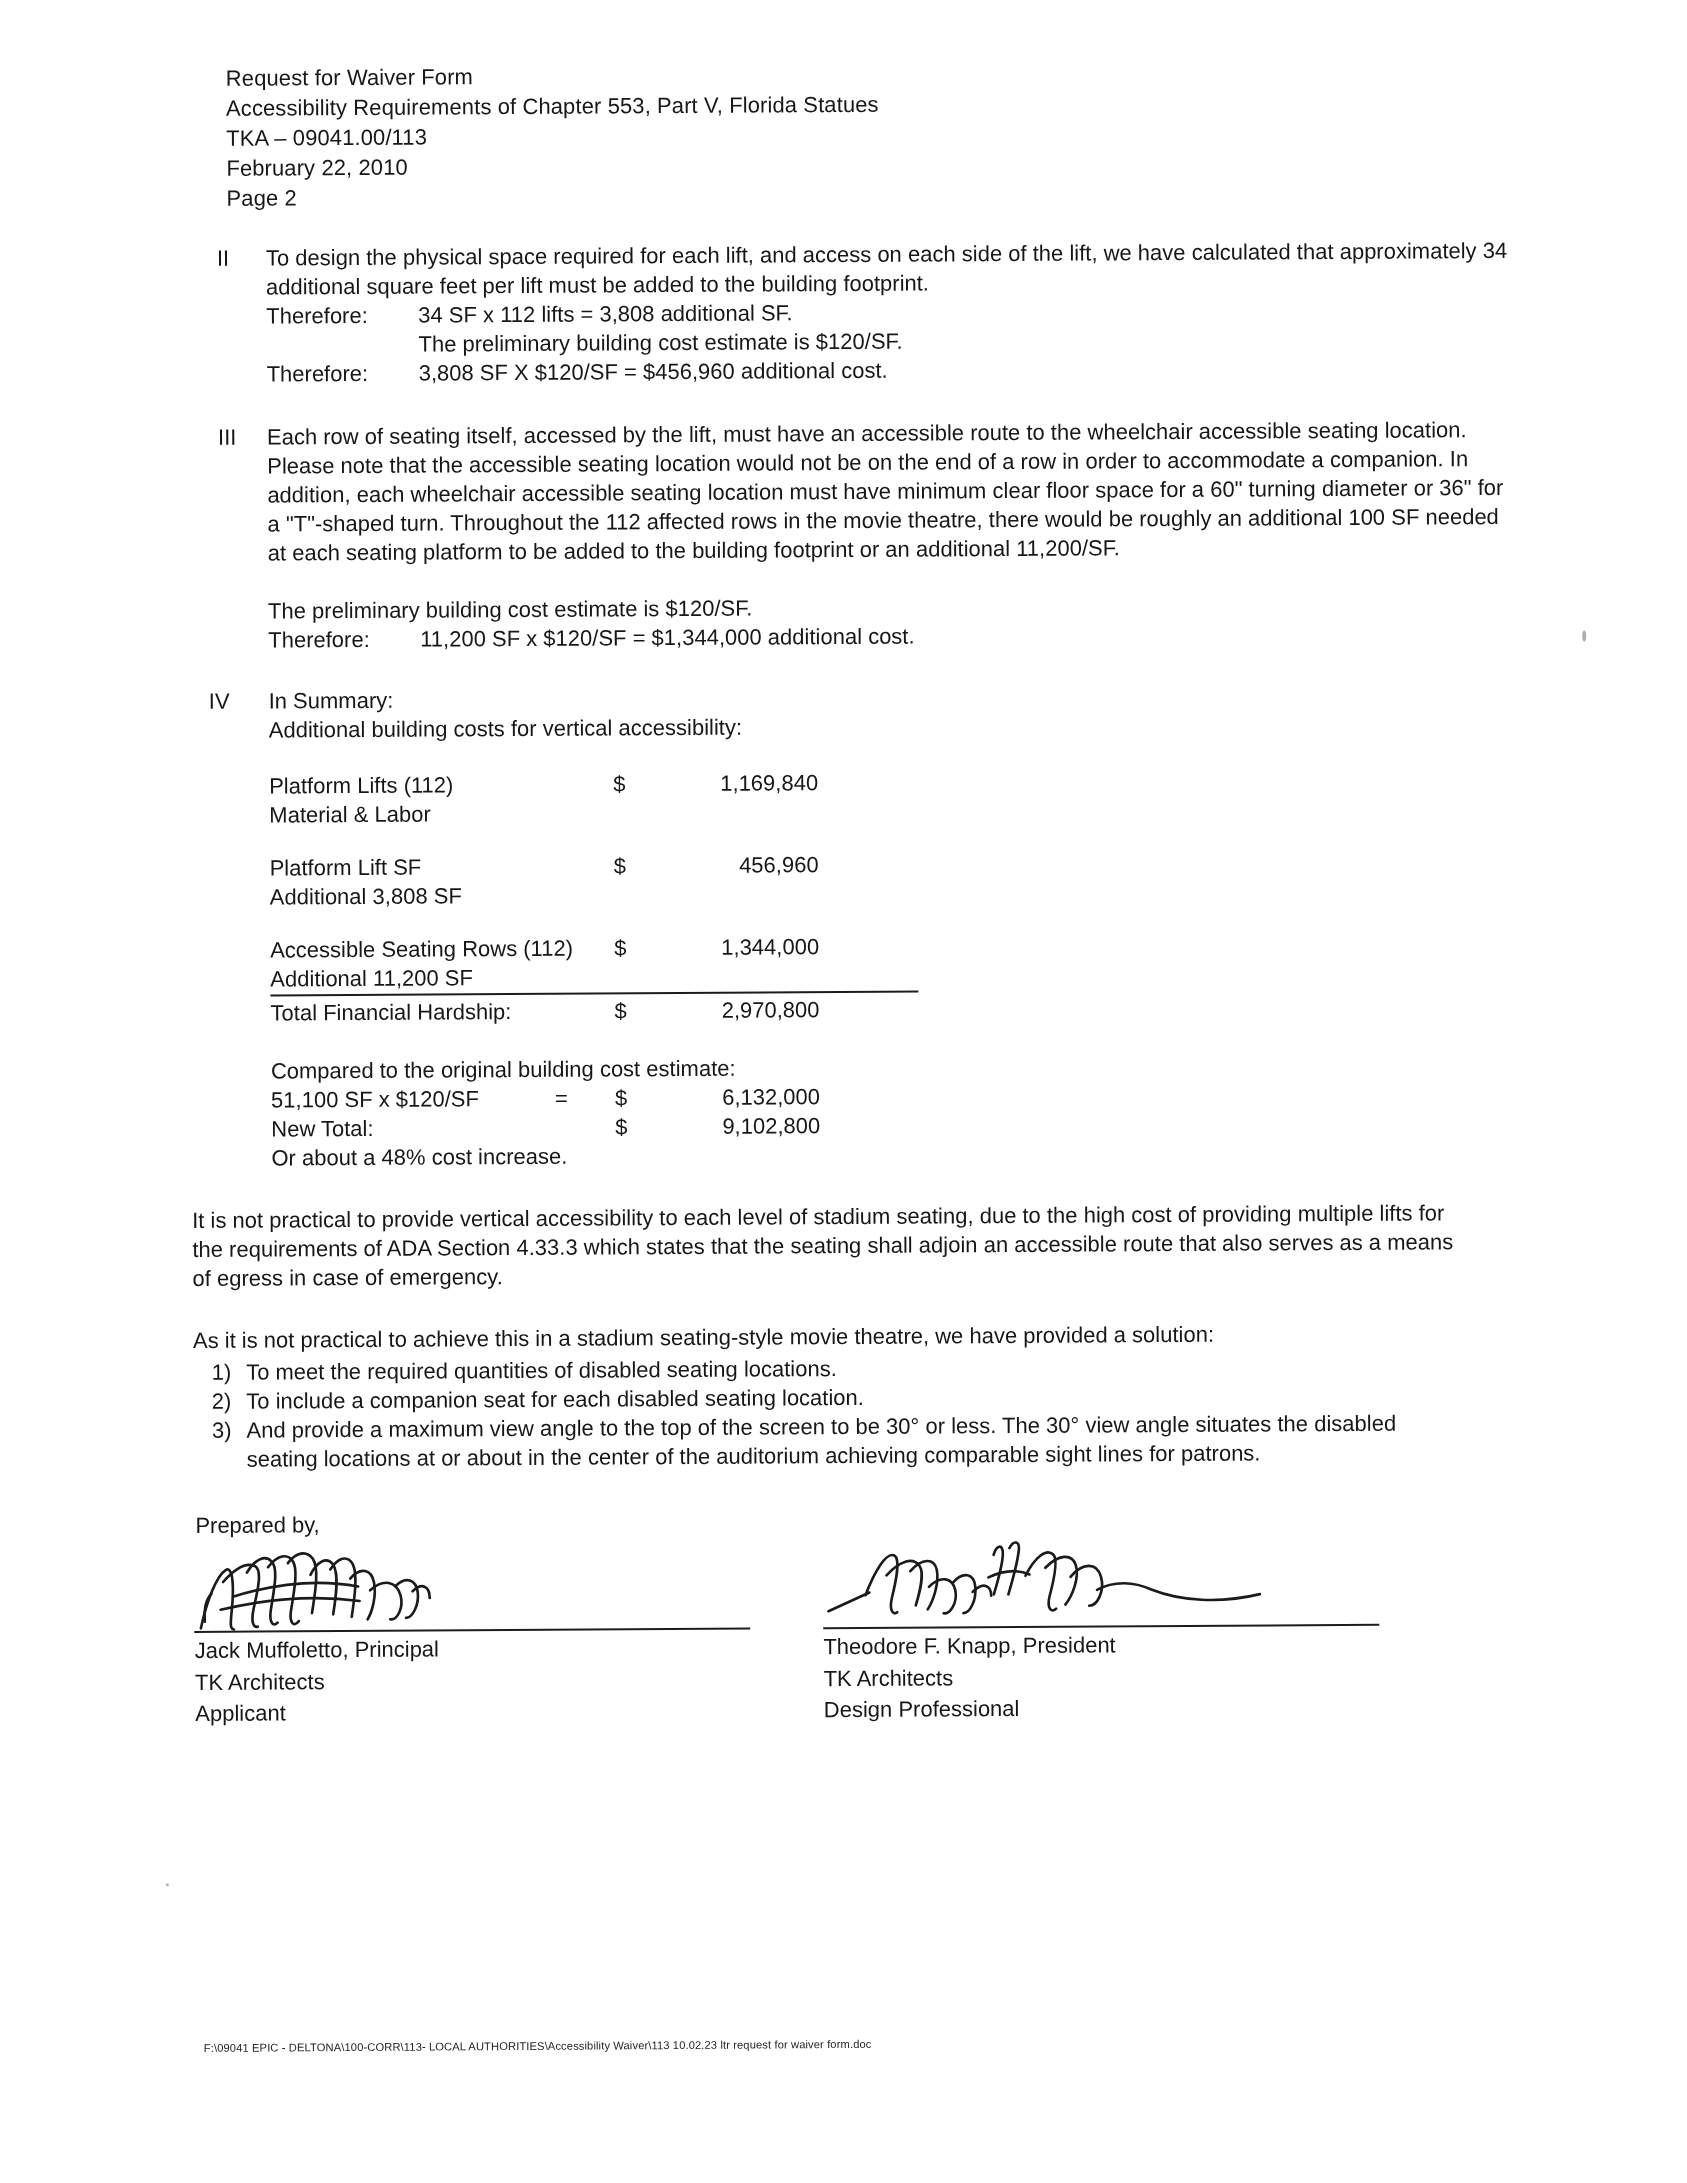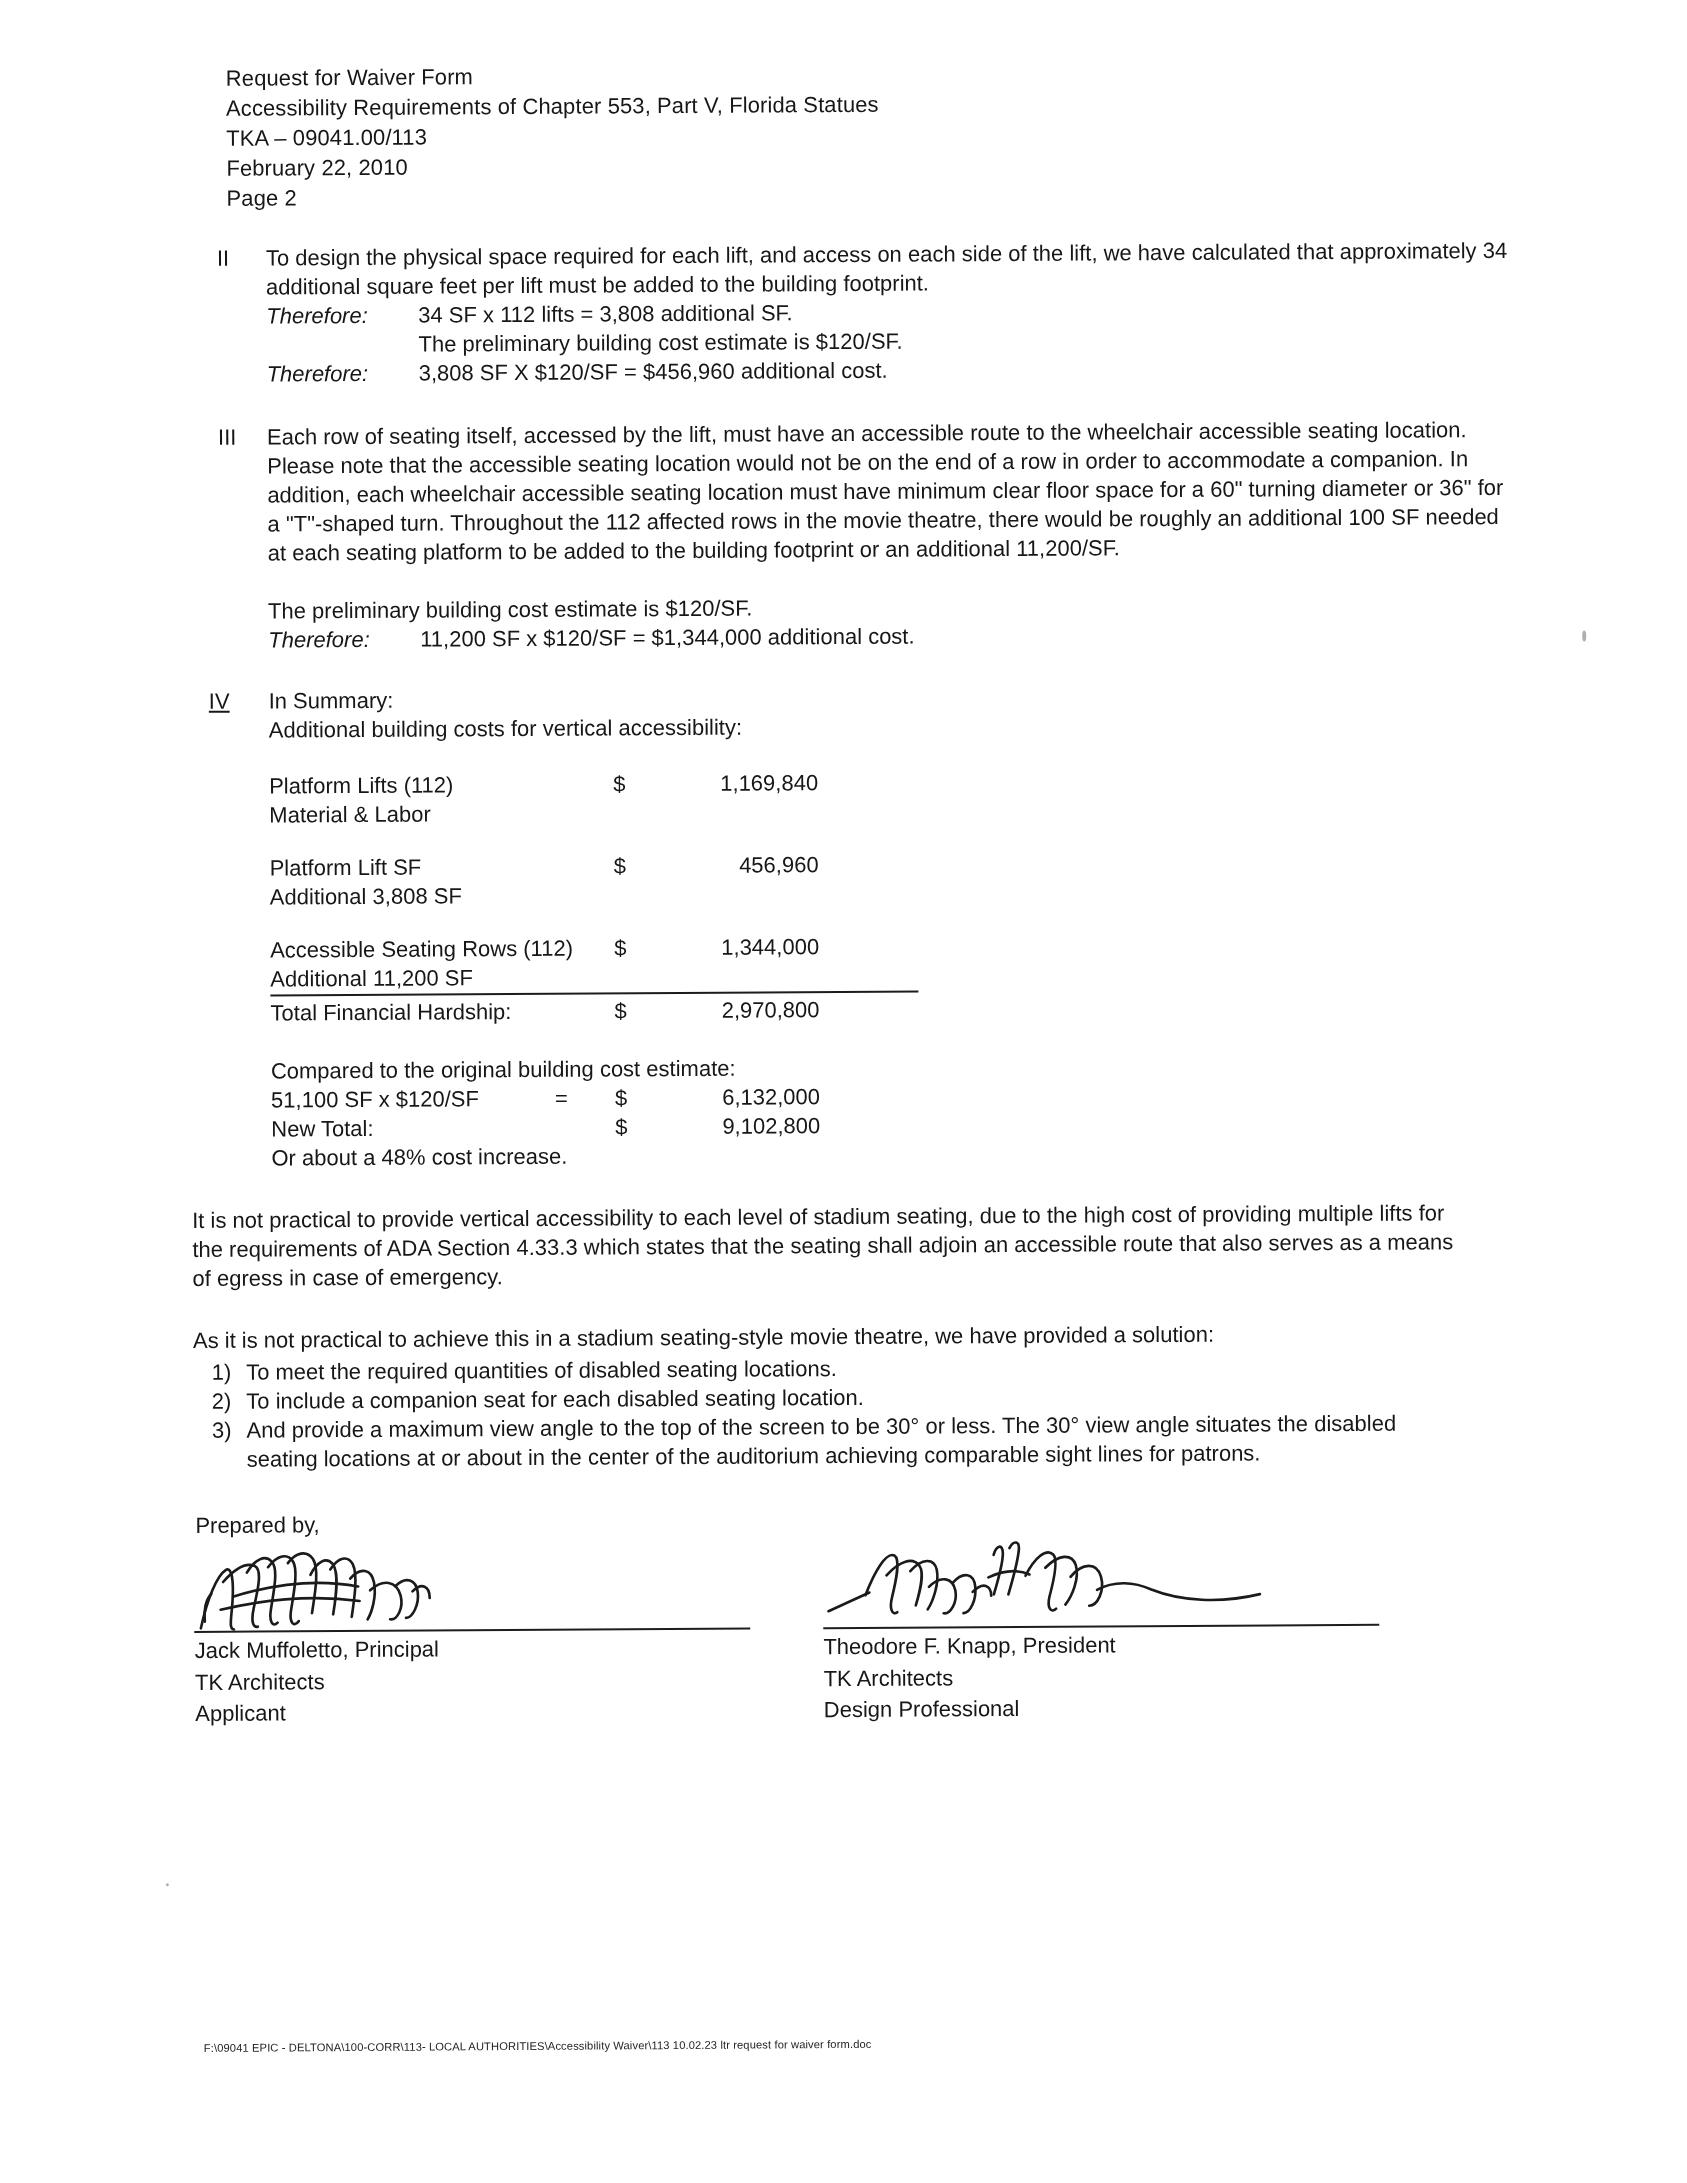--- a/index.html
+++ b/index.html
@@ -53,21 +53,21 @@
     box-sizing: border-box;
   }
   .sec .body {
     flex: 1 1 auto;
     font-size: 22px;
     line-height: 29px;
   }
   .sec .body p { margin: 0; }
 
   .thr-line { display: flex; }
-  .thr-line .lbl { width: 152px; flex: 0 0 152px; font-style: italic; }
+  .thr-line .lbl { width: 152px; flex: 0 0 152px; }
   .thr-line .val { flex: 1 1 auto; }
 
   .gap-lg { height: 29px; }
 
   
   .summary {
     margin-top: 26.5px;
     margin-left: 73px;
     width: 662px;
     font-size: 22px;
@@ -222,21 +222,21 @@
           <div class="val">The preliminary building cost estimate is $120/SF.</div>
         </div>
         <div class="thr-line">
           <div class="lbl">Therefore:</div>
           <div class="val">11,200 SF x $120/SF = $1,344,000 additional cost.</div>
         </div>
       </div>
     </div>
 
     <div class="sec" style="margin-top:32px;">
-      <div class="num" style="padding-left:13.2px;text-decoration:underline;">IV</div>
+      <div class="num" style="padding-left:13.2px;">IV</div>
       <div class="body">
         <p>In Summary:</p>
         <p>Additional building costs for vertical accessibility:</p>
       </div>
     </div>
 
     <div class="summary">
 
       <div class="srow">
         <div class="desc">Platform Lifts (112)</div>

